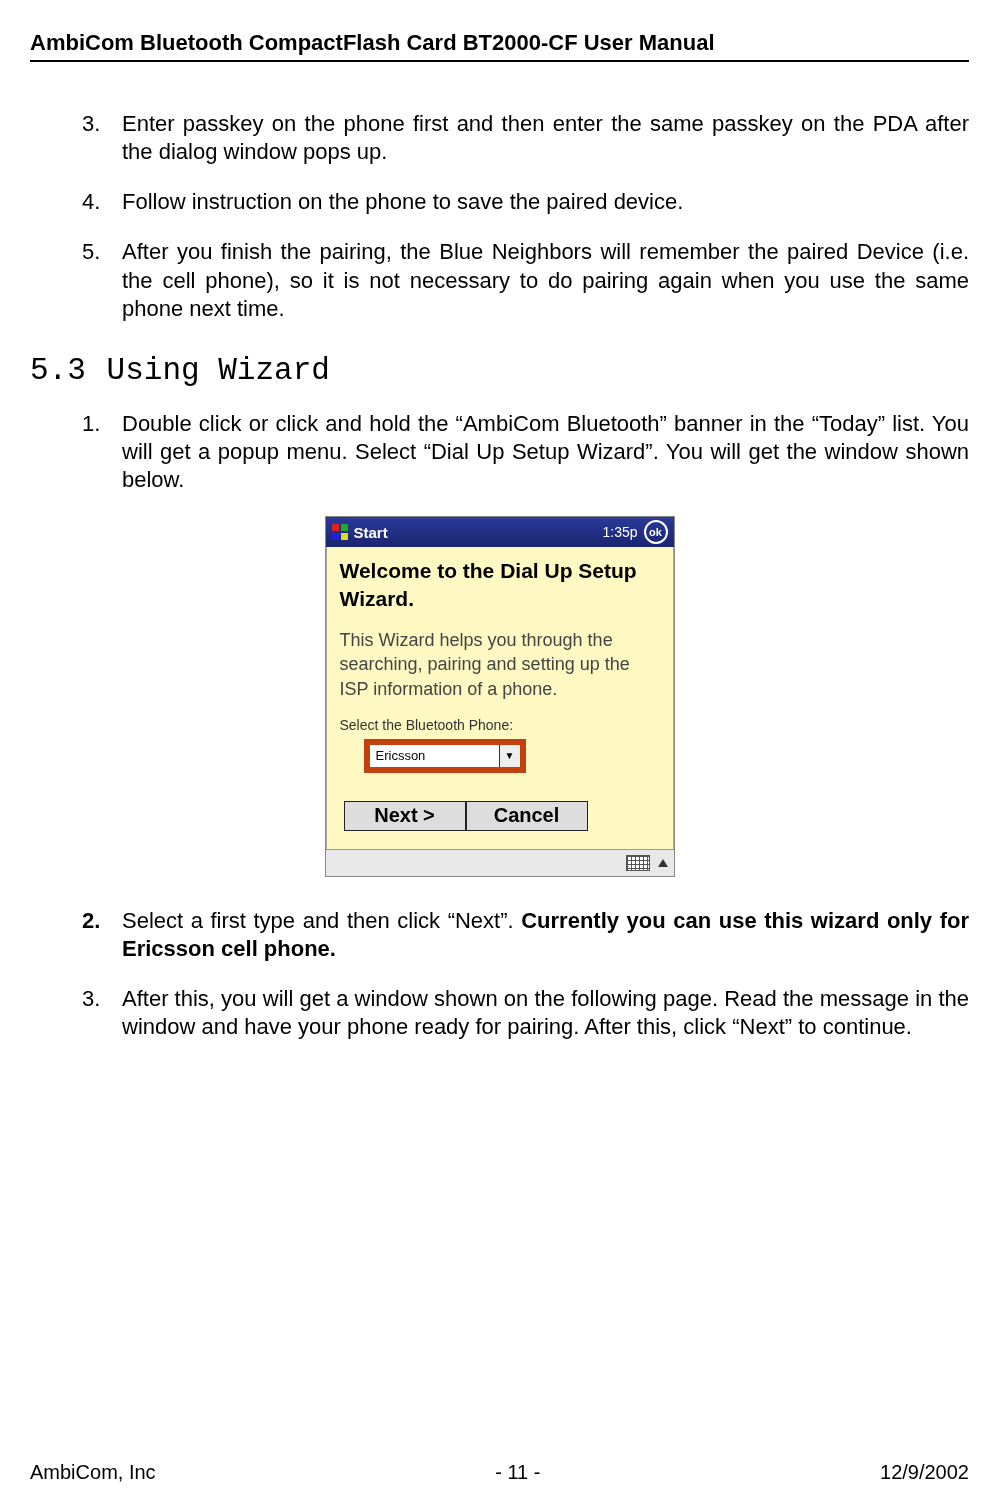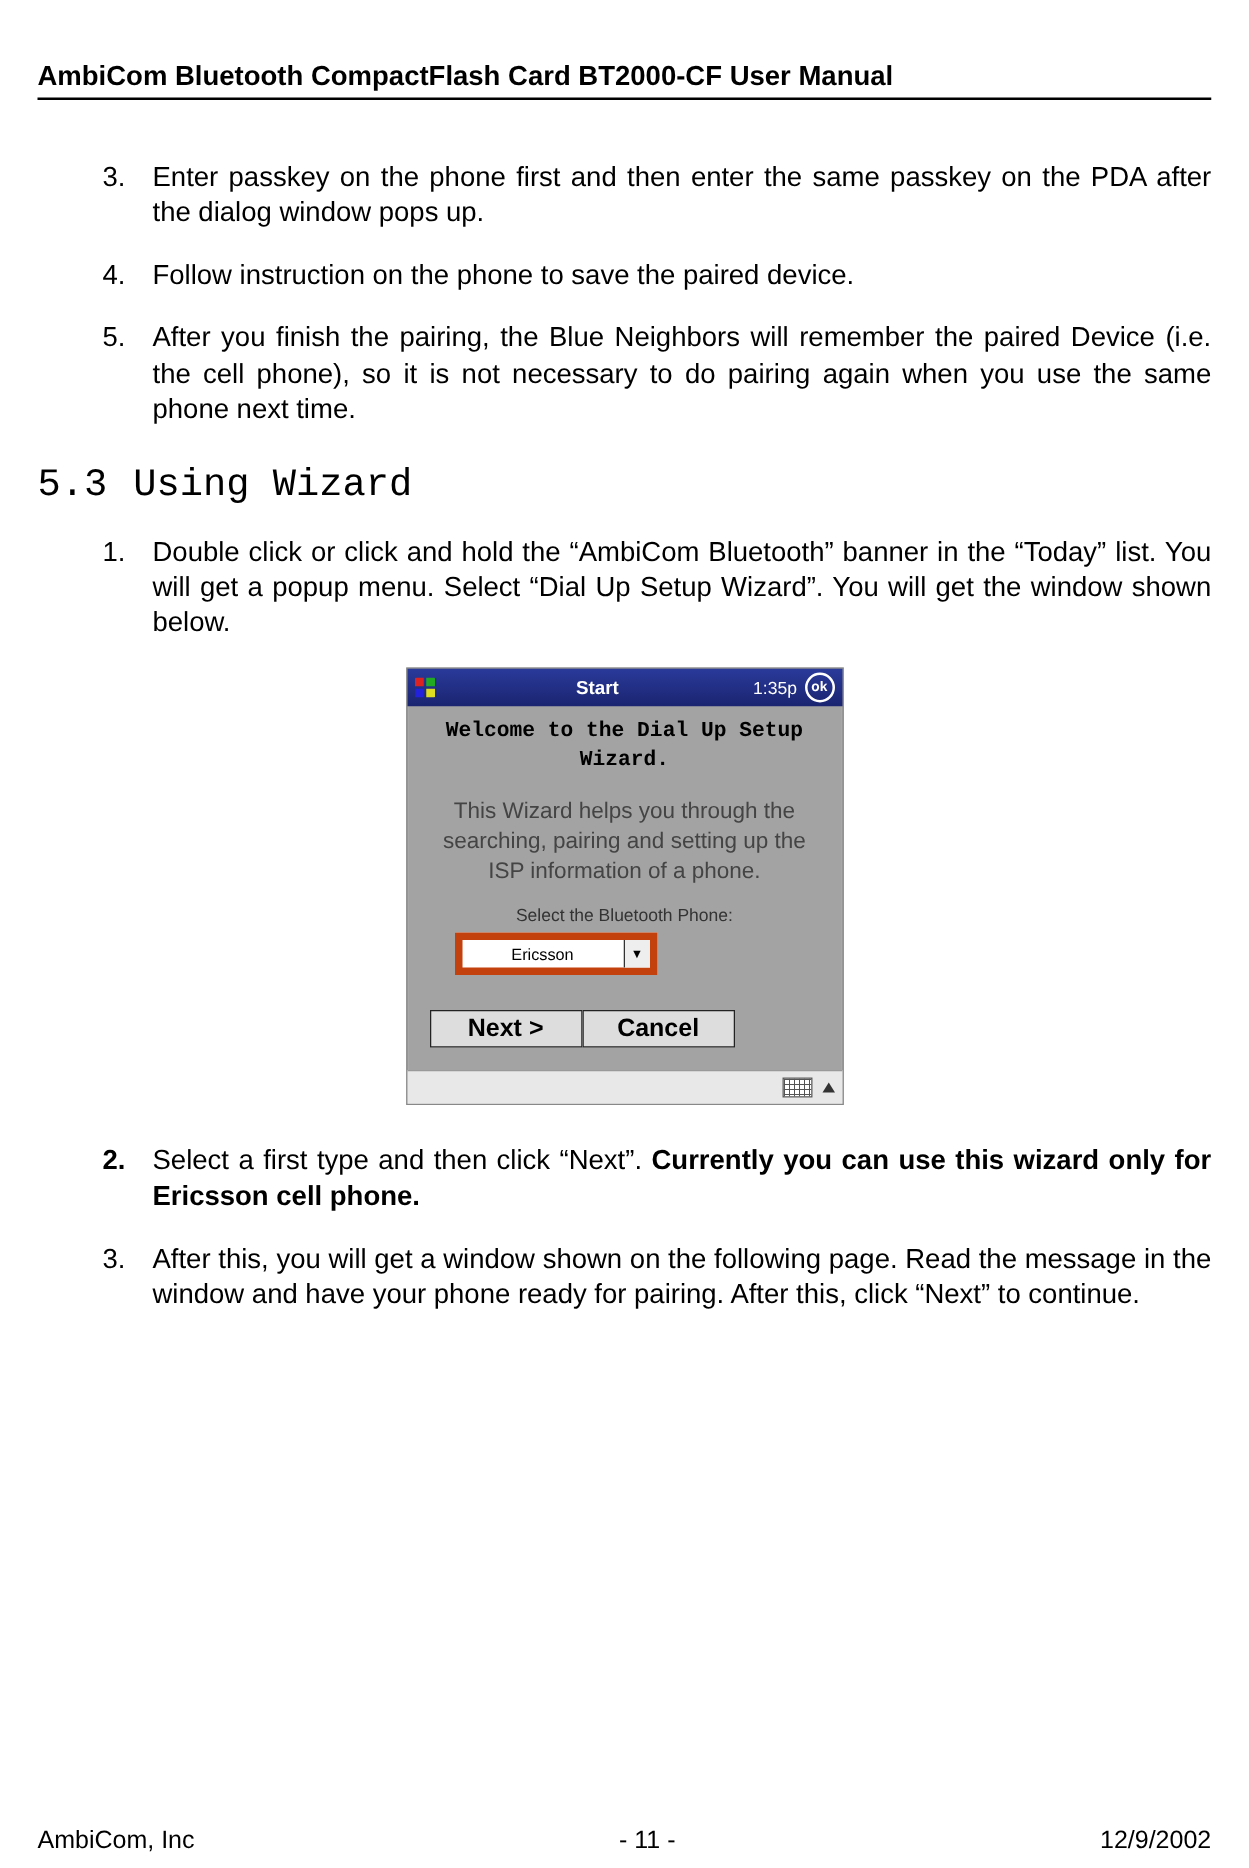--- a/index.html
+++ b/index.html
@@ -8,21 +8,20 @@
     font-family: Arial, Helvetica, sans-serif;
     background: #ffffff;
     color: #000;
     width: 999px;
     height: 1494px;
     box-sizing: border-box;
     position: relative;
   }
   .page {
     padding: 30px 30px 0 30px;
-    margin-top: 18px;
   }
   .header {
     font-weight: bold;
     font-size: 22px;
     padding-bottom: 4px;
   }
   .hr {
     border: none;
     border-top: 2px solid #000;
     margin: 0 0 48px 0;
@@ -51,24 +50,24 @@
     min-width: 58px;
   }
   .screenshot-wrap {
     text-align: center;
     margin: 16px 0 30px 0;
   }
   .pda {
     display: inline-block;
     width: 348px;
     border: 1px solid #888;
-    background: #a3a3a3;
+    background: #fef9c3;
     box-shadow: 0 0 0 1px #aaa inset;
     font-family: Tahoma, Arial, sans-serif;
-    text-align: center;
+    text-align: left;
   }
   .pda .titlebar {
     background: linear-gradient(#2a3a9a, #1a2470);
     color: #fff;
     display: flex;
     align-items: center;
     height: 30px;
     padding: 0 6px;
     font-size: 15px;
     font-weight: bold;
@@ -92,24 +91,23 @@
     display: flex; align-items: center; justify-content: center;
     font-size: 11px; font-weight: bold;
   }
   .pda .body {
     padding: 10px 14px 18px 14px;
     font-size: 15px;
     color: #000;
   }
   .pda .welcome {
     font-weight: bold;
-    font-size: 17px;
+    font-size: 21px;
     line-height: 1.3;
     margin-bottom: 16px;
-    font-family: Liberation Mono, monospace;
   }
   .pda .desc {
     font-size: 18px;
     color: #444;
     line-height: 1.35;
     margin-bottom: 16px;
   }
   .pda .select-label {
     font-size: 14px;
     color: #333;

